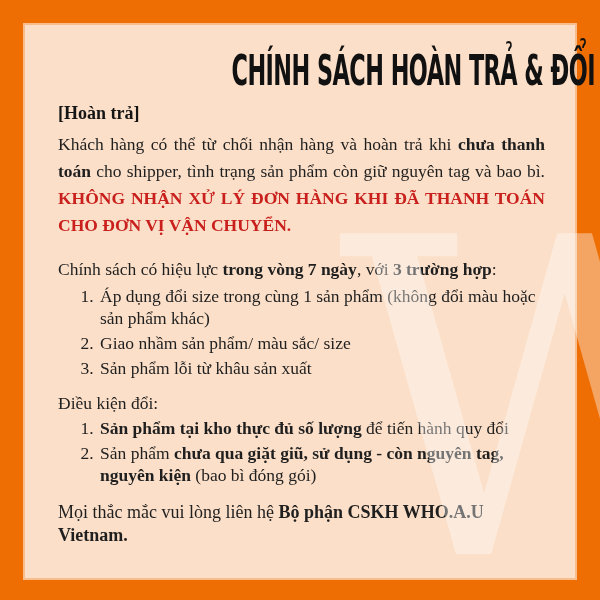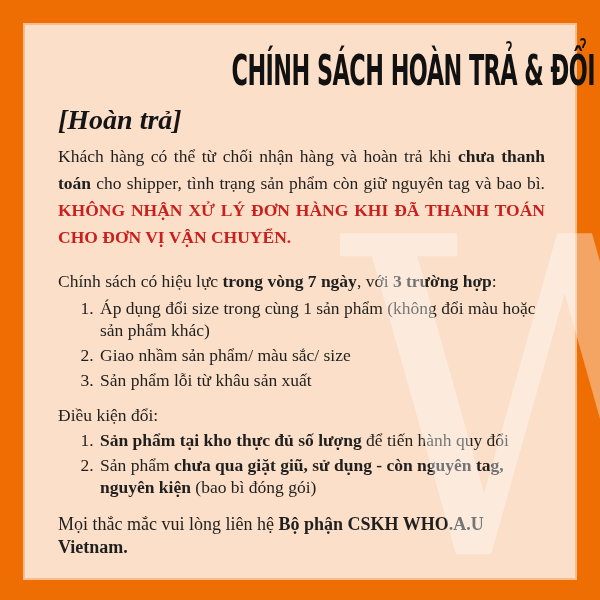--- a/index.html
+++ b/index.html
@@ -30,26 +30,25 @@
     font-family: "DejaVu Sans", "Liberation Sans", sans-serif;
     font-weight: bold;
     font-size: 40px;
     line-height: 1.05;
     letter-spacing: -1px;
     color: #111111;
     transform: scale(0.56, 1.05);
     transform-origin: 50% 50%;
   }
   h2.sec-heading {
-    font-size: 28px;
+    font-size: 18px;
     line-height: 1.2;
     font-weight: bold;
     margin: 8px 0 6px 0;
     color: #151515;
-    font-style: italic;
   }
   .para {
     font-size: 17.5px;
     line-height: 1.55;
     text-align: justify;
     margin: 0;
   }
   .alert {
     color: #c9201d;
     font-weight: bold;

